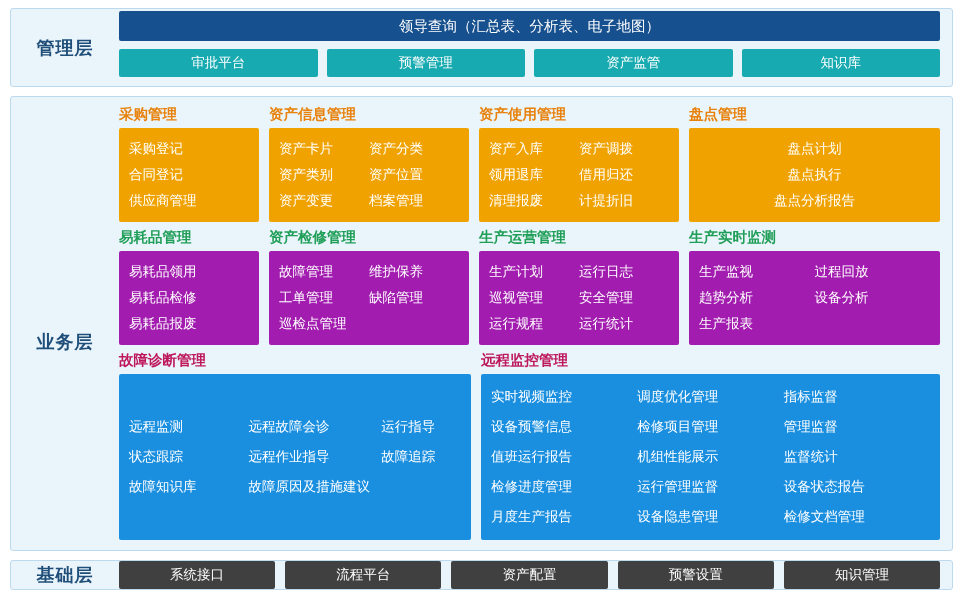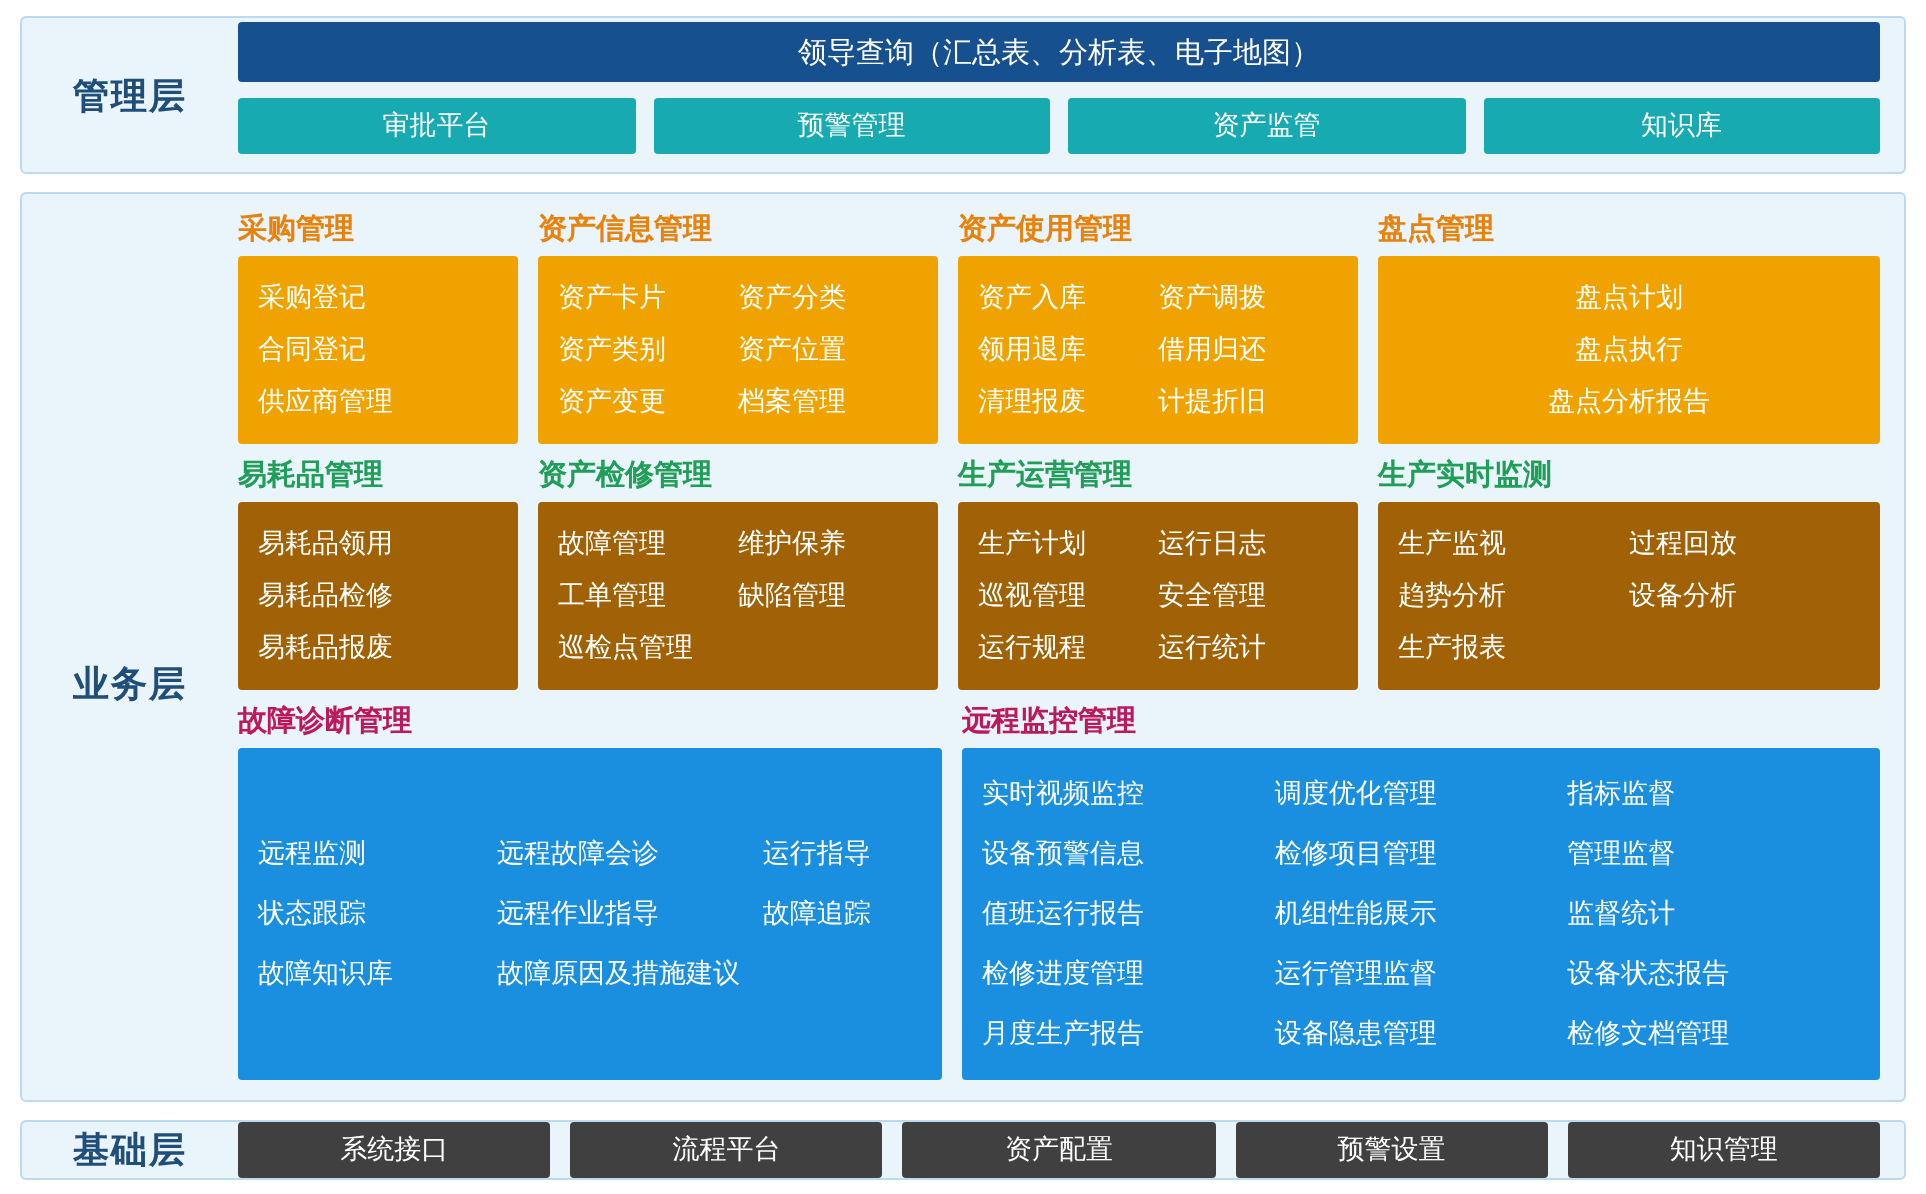--- a/index.html
+++ b/index.html
@@ -122,21 +122,21 @@
   .card {
     border-radius: 2px;
     padding: 8px 10px;
     box-sizing: border-box;
     display: flex;
     flex-direction: column;
     justify-content: center;
     flex: 1 1 auto;
   }
   .orange .card { background: #f0a300; }
-  .green  .card { background: #a16207; }
+  .green  .card { background: #a21caf; }
   .blue   .card { background: #1a8fe0; }
 
   .card-line {
     display: flex;
     color: #ffffff;
     font-size: 13.5px;
     line-height: 26px;
     white-space: nowrap;
   }
   .card-line span { display: inline-block; }

